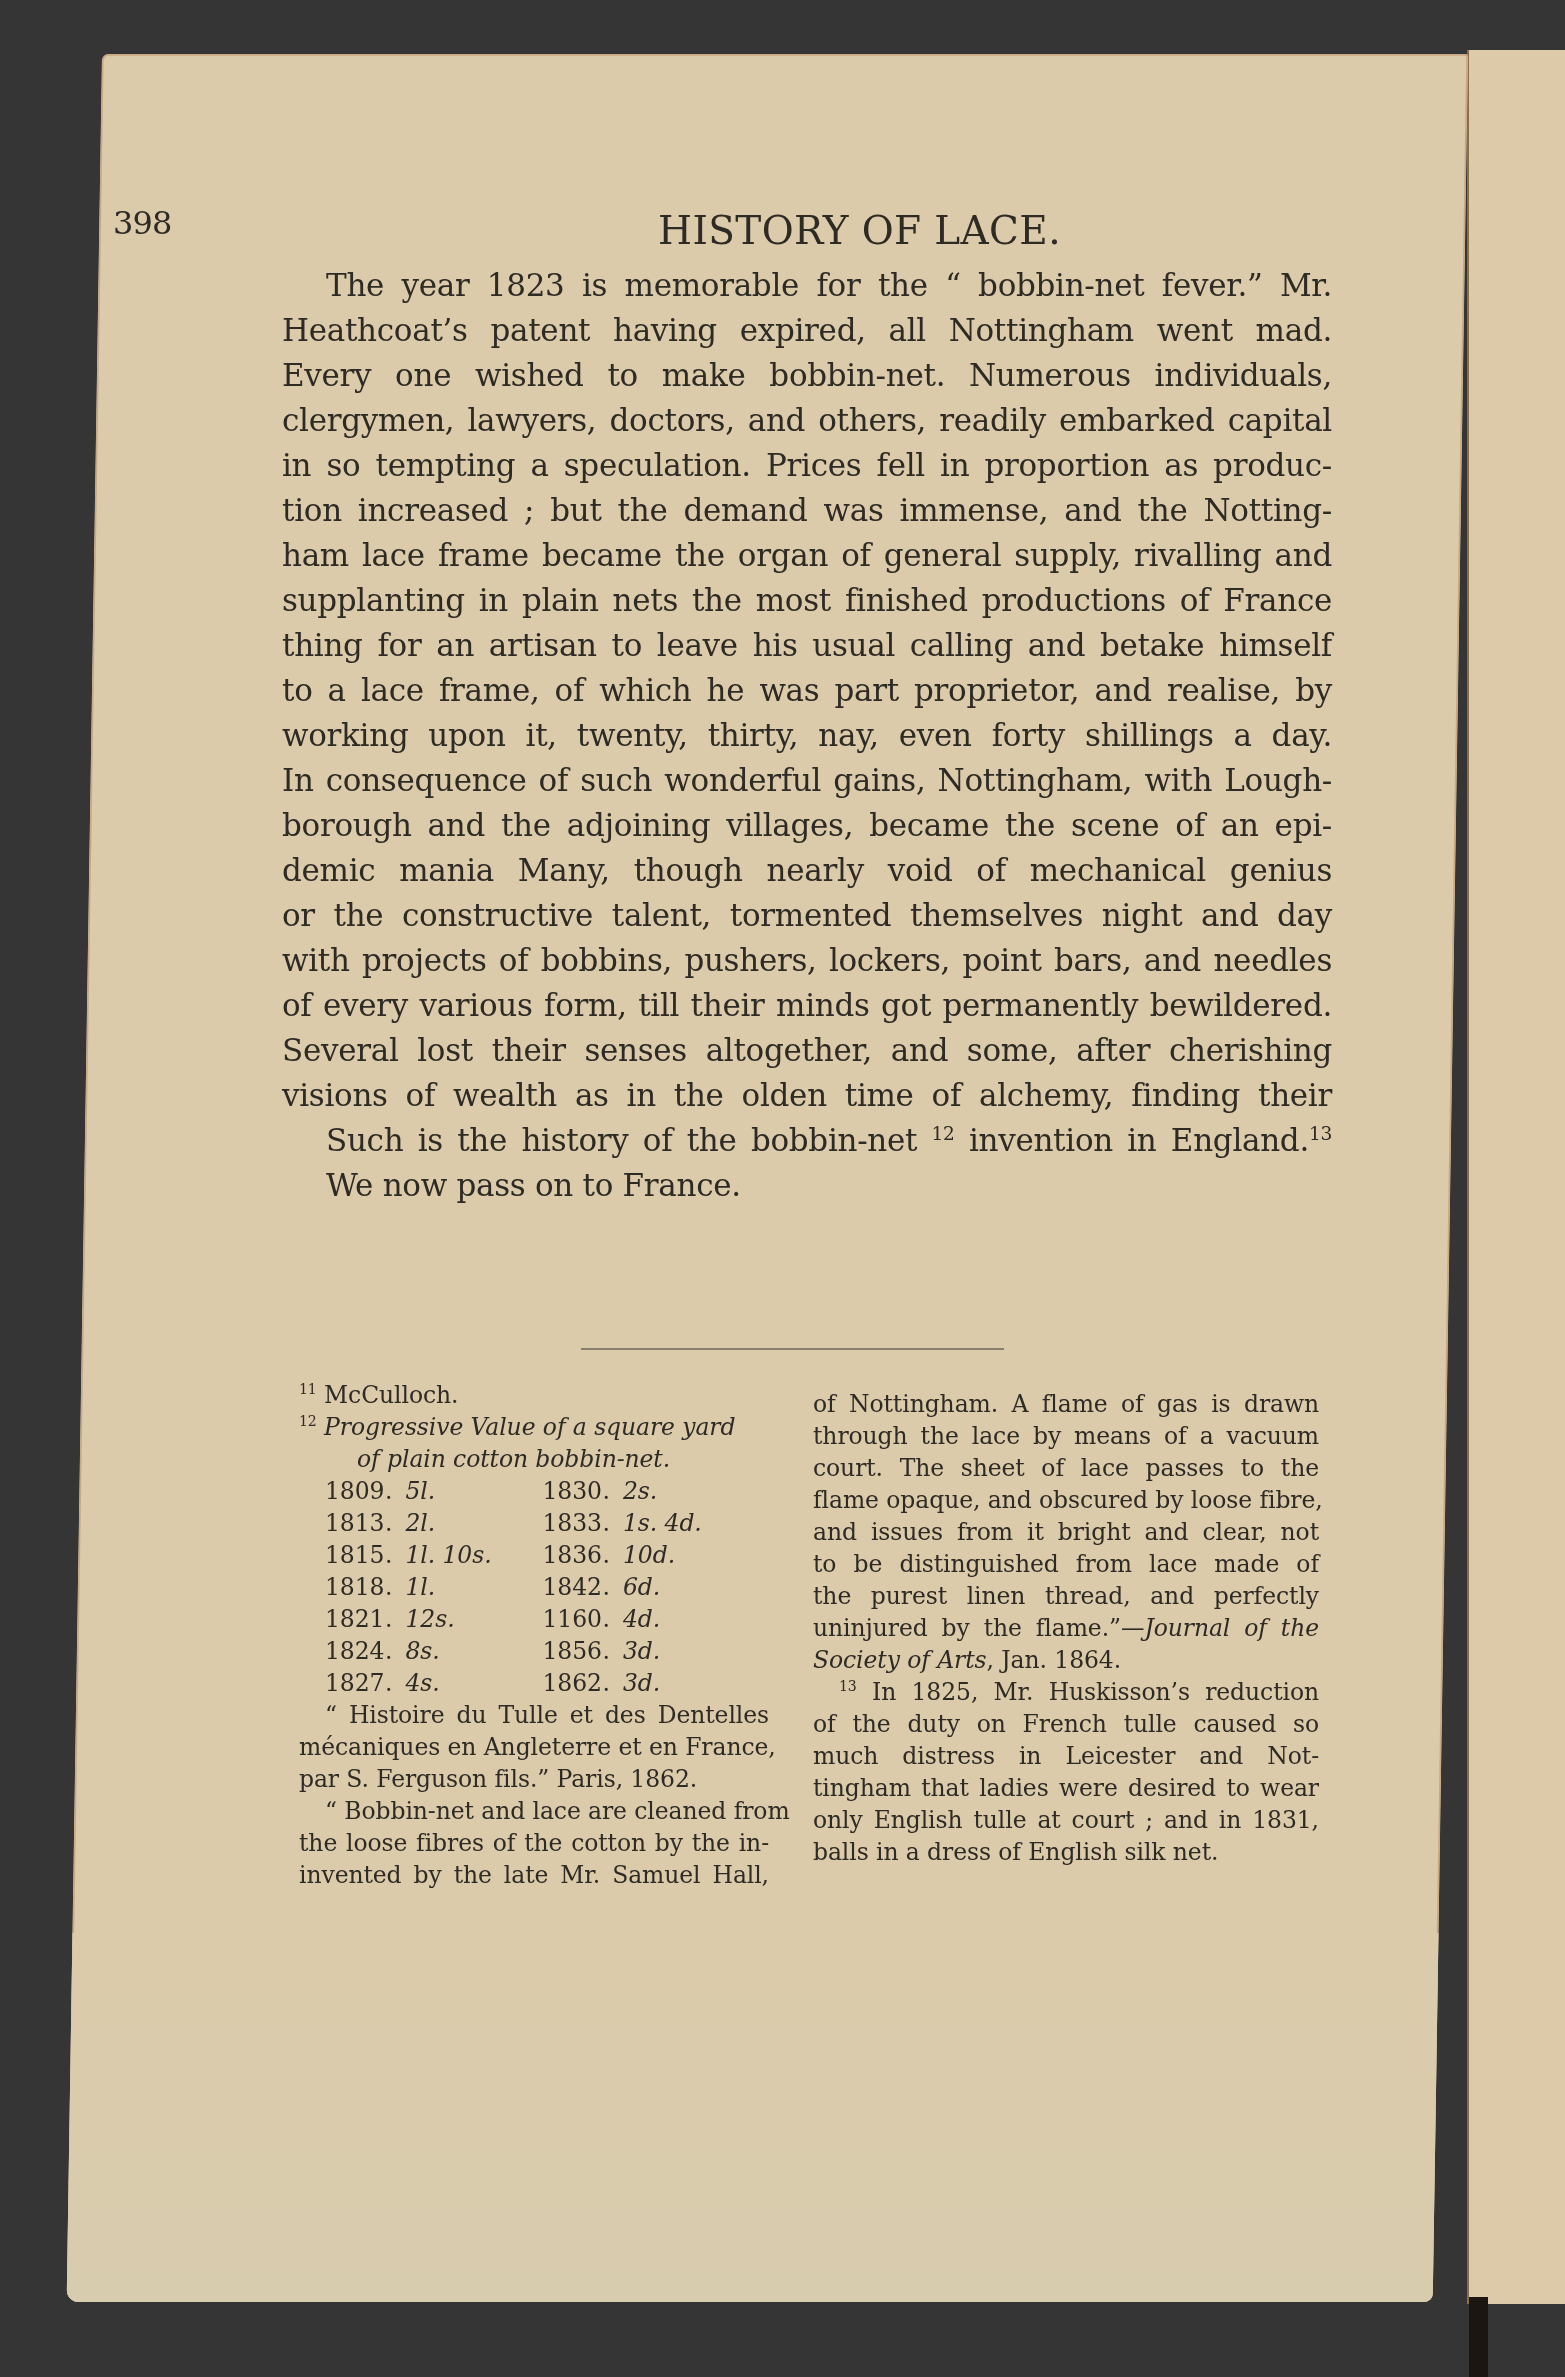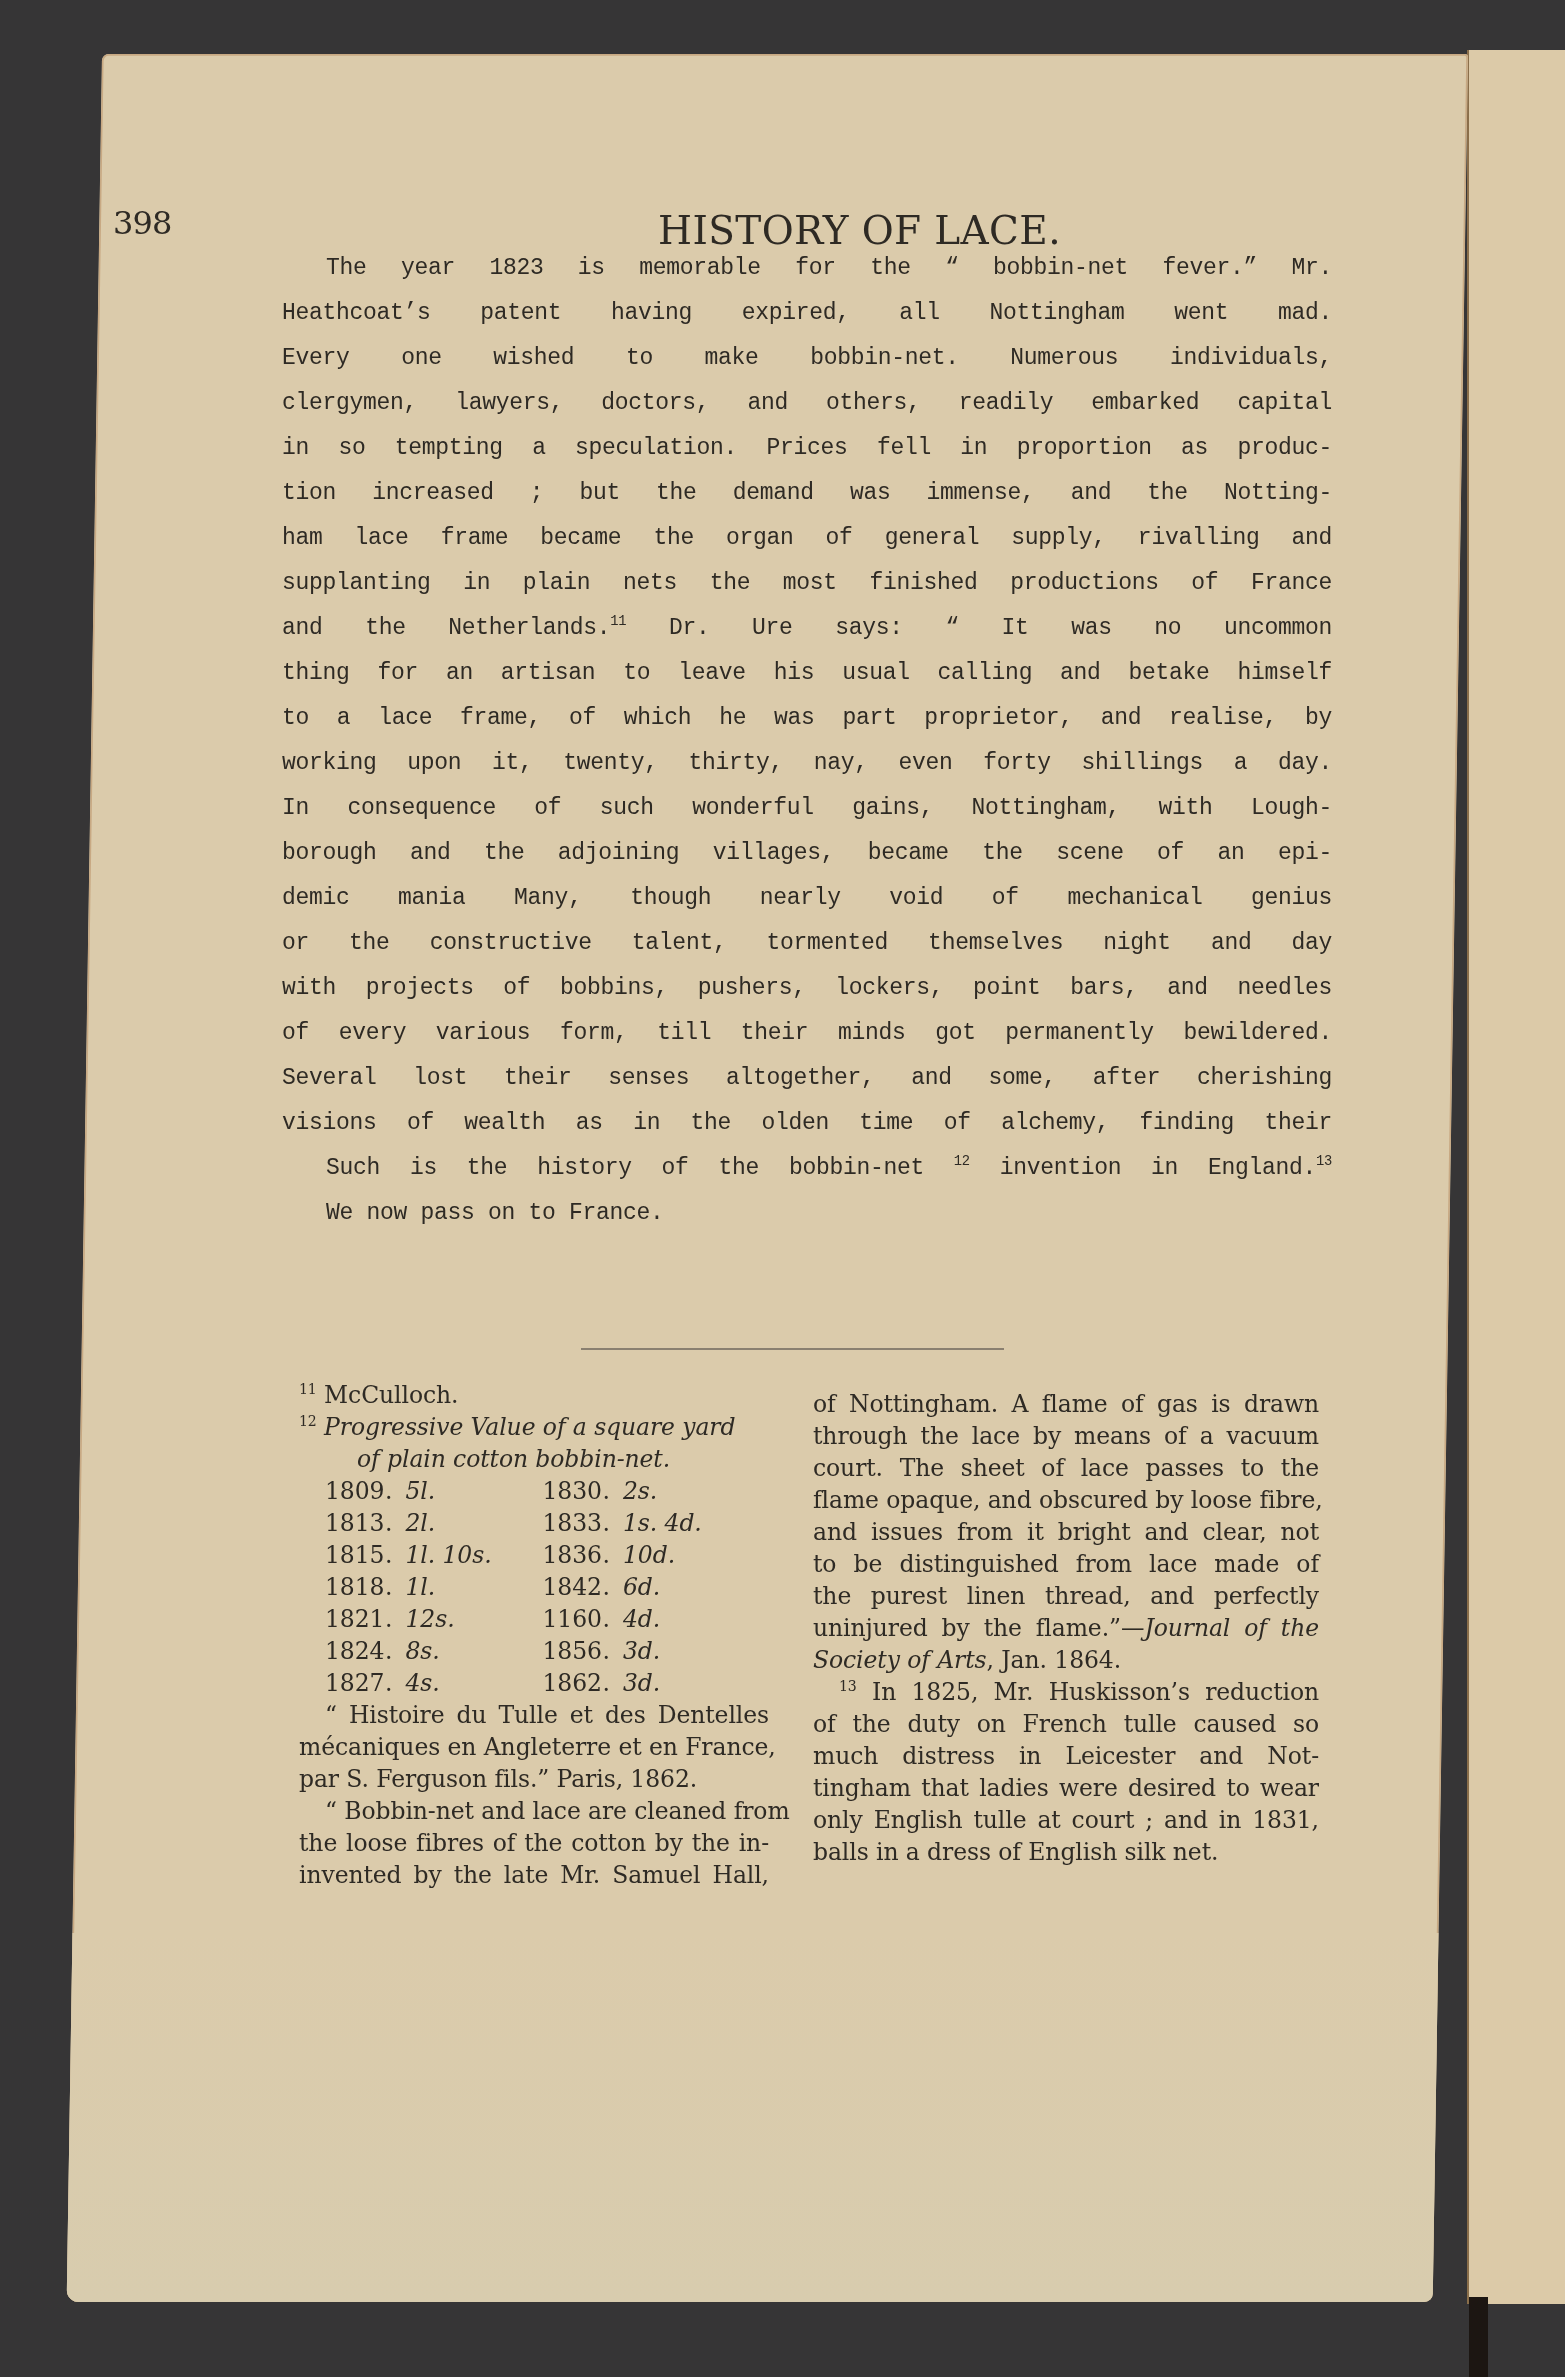--- a/index.html
+++ b/index.html
@@ -34,24 +34,23 @@
   }
   .page-number {
     position: absolute; left: 113px; top: 204px;
     font-size: 32px; letter-spacing: -0.9px;
   }
   .running-head {
     position: absolute; left: 658px; top: 208px;
     font-size: 39px; letter-spacing: 0.4px;
   }
   .body-text {
-    position: absolute; left: 282px; top: 246px; width: 1050px;
-    font-size: 23px; line-height: 45px; text-align: justify;
+    position: absolute; left: 282px; top: 263px; width: 1050px;
+    font-size: 31px; line-height: 45px; text-align: justify;
     letter-spacing: -0.3px;
-    font-family: Liberation Mono, monospace;
   }
   .line { display: block; text-align: justify; text-align-last: justify; white-space: nowrap; }
   .line.last { text-align-last: left; }
   .indent { padding-left: 44px; }
   sup { font-size: 60%; vertical-align: super; line-height: 0; }
   .separator {
     position: absolute; left: 581px; top: 1348px; width: 423px; height: 1.7px;
     background: #8a8070;
   }
   .fn-col {
@@ -82,21 +81,20 @@
 
 <div class="body-text">
   <span class="line indent">The year 1823 is memorable for the “ bobbin-net fever.”  Mr.</span>
   <span class="line">Heathcoat’s patent having expired, all Nottingham went mad.</span>
   <span class="line">Every one wished to make bobbin-net.  Numerous individuals,</span>
   <span class="line">clergymen, lawyers, doctors, and others, readily embarked capital</span>
   <span class="line">in so tempting a speculation.  Prices fell in proportion as produc-</span>
   <span class="line">tion increased ; but the demand was immense, and the Notting-</span>
   <span class="line">ham lace frame became the organ of general supply, rivalling and</span>
   <span class="line">supplanting in plain nets the most finished productions of France</span>
-  <span class="line"><span>and the Netherlands.</span><sup>11</sup><span>  Dr. Ure says: “ It was no uncommon</span></span>
   <span class="line">thing for an artisan to leave his usual calling and betake himself</span>
   <span class="line">to a lace frame, of which he was part proprietor, and realise, by</span>
   <span class="line">working upon it, twenty, thirty, nay, even forty shillings a day.</span>
   <span class="line">In consequence of such wonderful gains, Nottingham, with Lough-</span>
   <span class="line">borough and the adjoining villages, became the scene of an epi-</span>
   <span class="line">demic mania  Many, though nearly void of mechanical genius</span>
   <span class="line">or the constructive talent, tormented themselves night and day</span>
   <span class="line">with projects of bobbins, pushers, lockers, point bars, and needles</span>
   <span class="line">of every various form, till their minds got permanently bewildered.</span>
   <span class="line">Several lost their senses altogether, and some, after cherishing</span>

